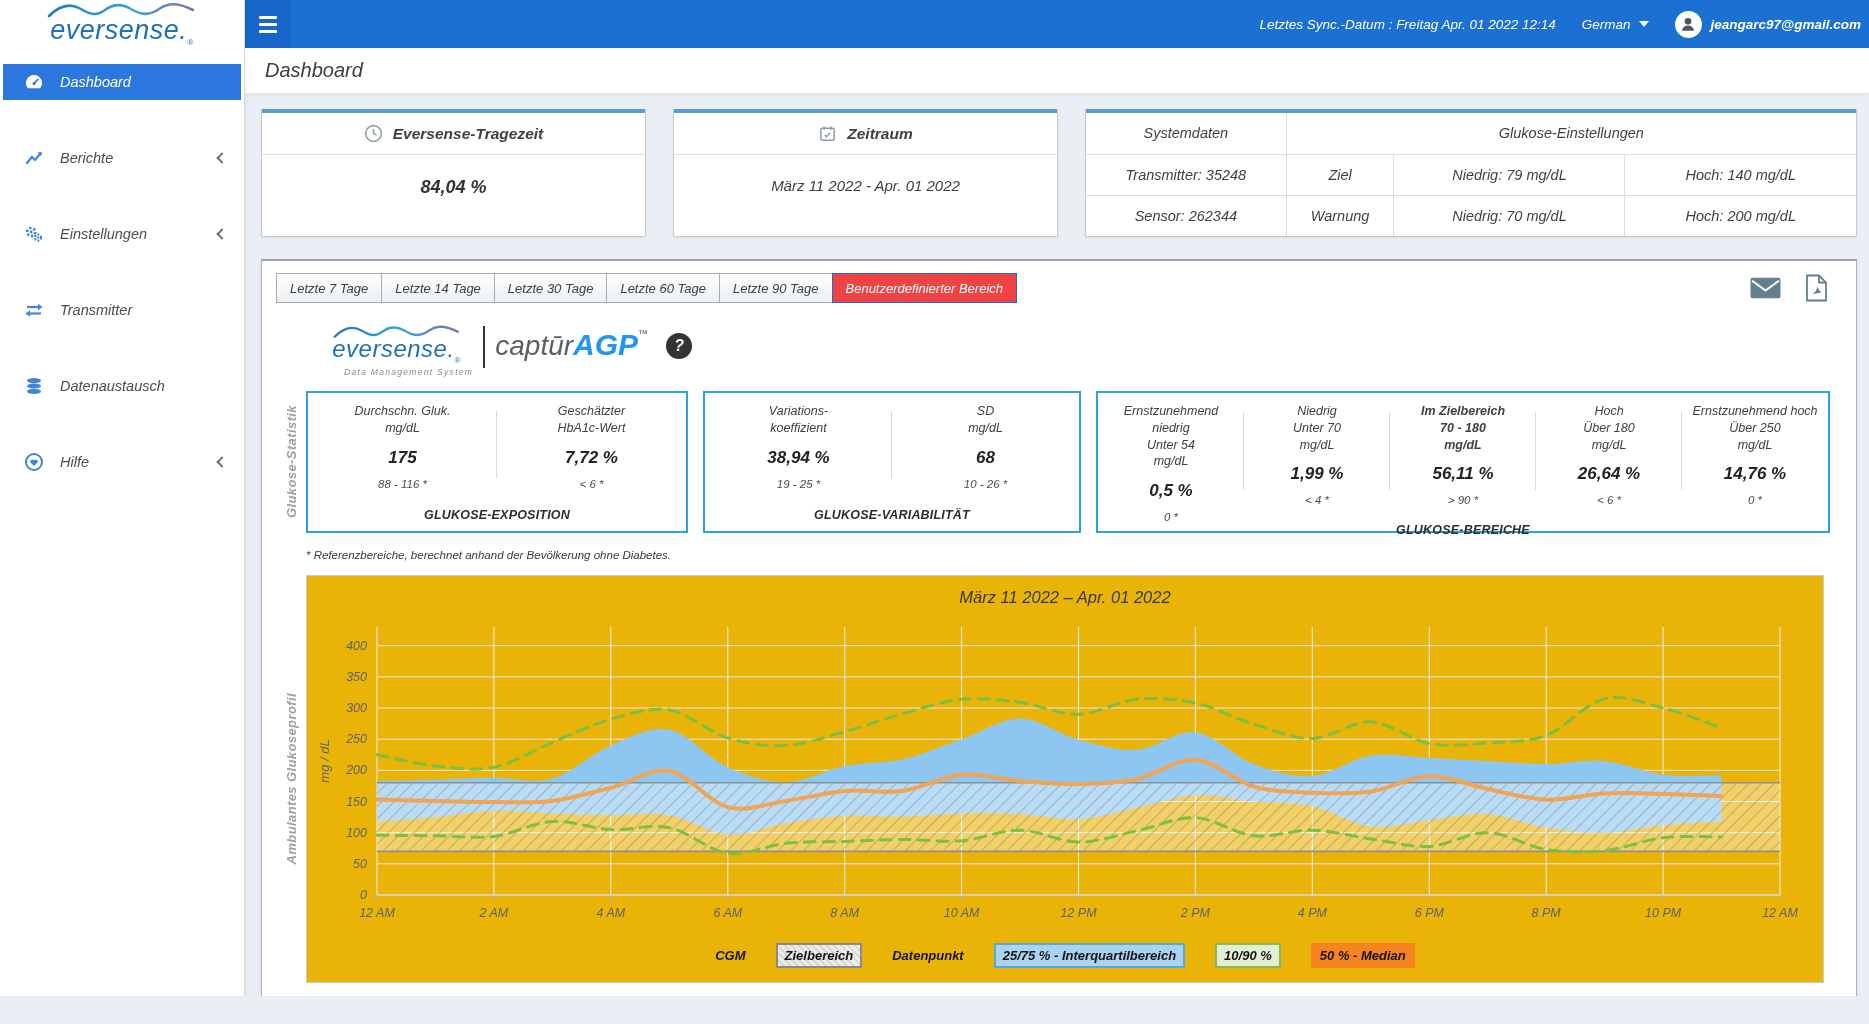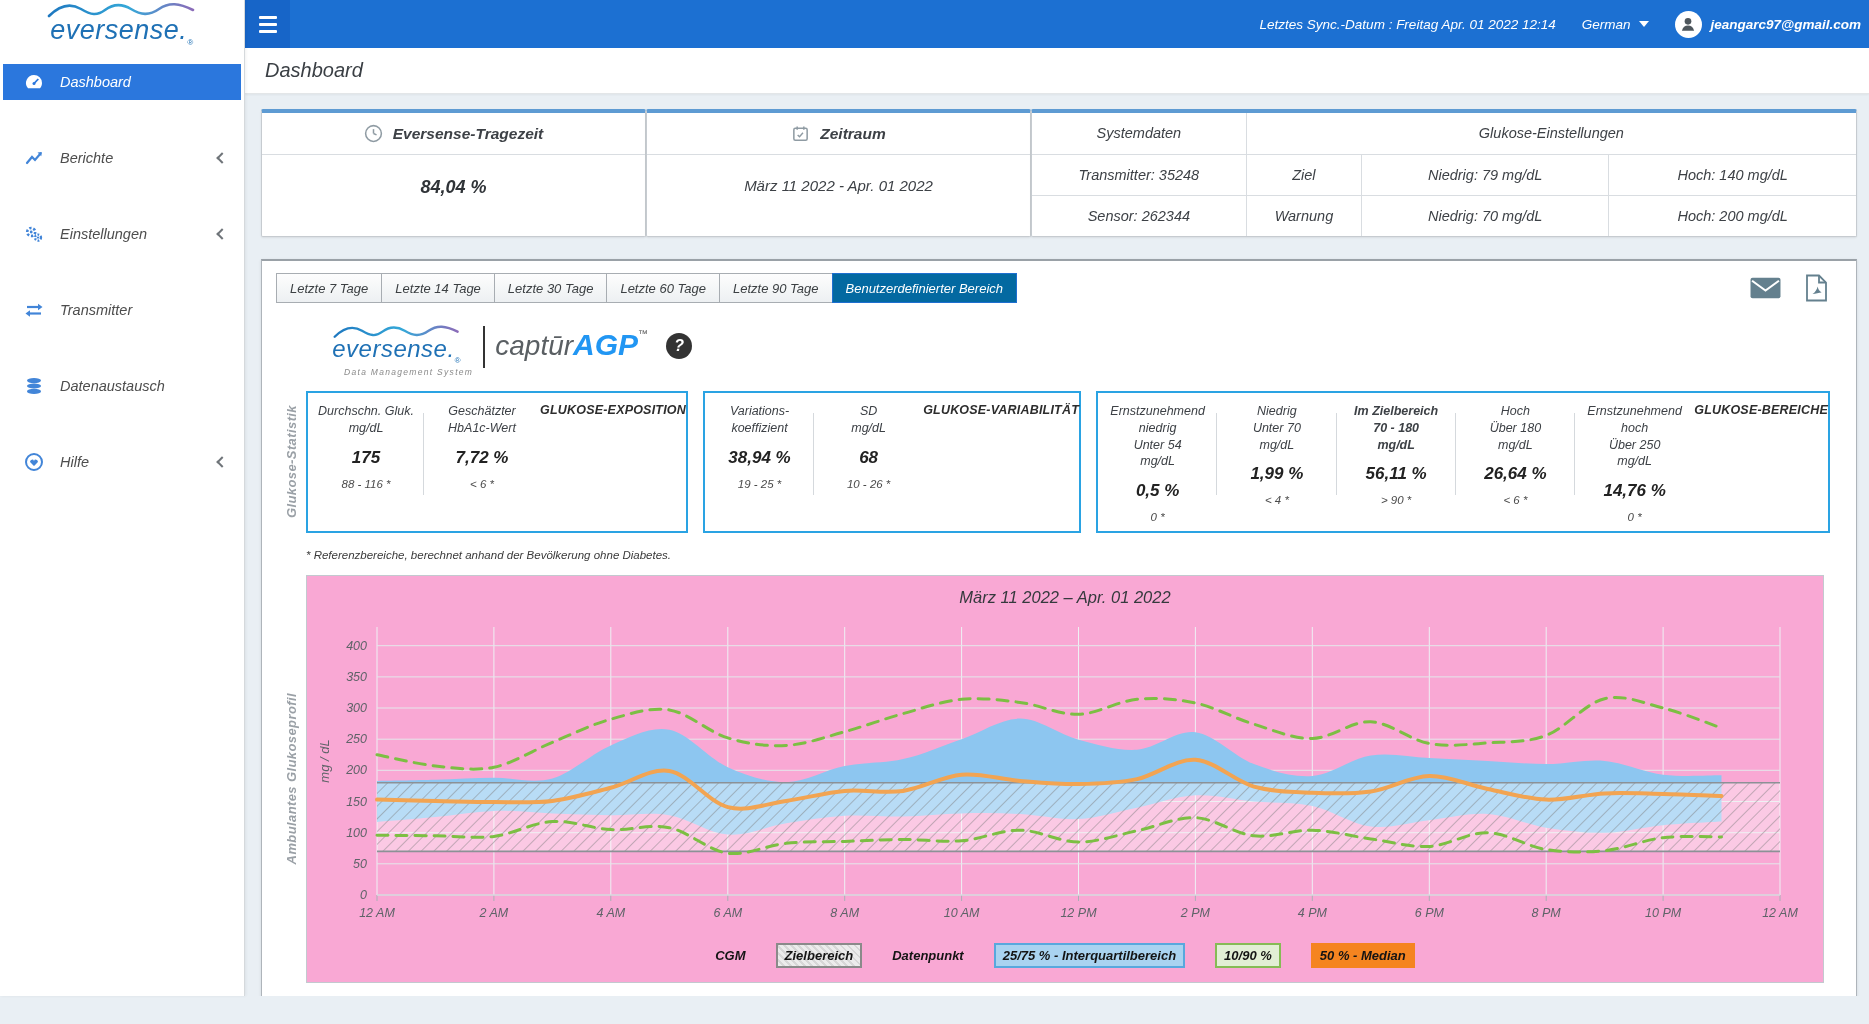--- a/index.html
+++ b/index.html
@@ -35,21 +35,21 @@
   .account { display:flex; align-items:center; gap:9px; cursor:pointer; }
   .avatar { width:27px; height:27px; border-radius:50%; background:#fff; display:flex; align-items:center; justify-content:center; }
   .email { font-size:13.5px; font-weight:700; }
 
   .page-header { background:#fff; height:46px; display:flex; align-items:center; padding-left:20px; border-bottom:1px solid #e3e6e8; box-shadow:0 1px 2px rgba(0,0,0,.05); }
   .page-title { font-size:20px; font-weight:500; color:#3a3f44; }
 
   .content { flex:1; padding:15px 12px 0 16px; overflow:hidden; }
 
   
-  .cards-row { display:flex; }
+  .cards-row { display:flex; gap:27px; }
   .card { background:#fff; border:1px solid #c6cbd0; border-top:4px solid #5e9bd3; border-radius:2px; box-shadow:0 1px 2px rgba(0,0,0,.08); height:128px; }
   .card-wear, .card-range { width:385px; flex:0 0 385px; }
   .card-sys { flex:1; }
   .card-head { height:42px; border-bottom:1px solid #d9dde1; display:flex; align-items:center; justify-content:center; gap:10px; }
   .card-head .t { font-size:15.5px; font-weight:700; color:#3d4146; }
   .card-body { display:flex; justify-content:center; padding-top:22px; }
   .big-val { font-size:18px; font-weight:700; color:#2f3337; }
   .range-val { font-size:15px; color:#3d4146; }
 
   table.sys { width:100%; height:100%; border-collapse:collapse; font-size:14.5px; color:#3d4146; }
@@ -59,54 +59,54 @@
   table.sys th:last-child, table.sys td:last-child { border-right:none; }
   table.sys tr:last-child td { border-bottom:none; }
   table.sys .c1 { width:26%; } table.sys .c2 { width:14%; } table.sys .c3 { width:30%; } table.sys .c4 { width:30%; }
 
   
   .panel { background:#fff; border:1px solid #aeb4ba; border-top:2px solid #9aa1a7; margin-top:22px; padding:12px 14px 20px 14px; box-shadow:0 1px 3px rgba(0,0,0,.1); }
   .tabs-row { display:flex; align-items:center; }
   .tabs { display:flex; }
   .tab { height:30px; padding:0 13px; font-size:13px; color:#3c4043; background:linear-gradient(#fdfdfd,#edf0f2); border:1px solid #a8adb2; margin-left:-1px; display:flex; align-items:center; cursor:pointer; }
   .tab:first-child { margin-left:0; }
-  .tab.active { background:#0369a1; border-color:#1e6fd0; color:#fff; font-weight:500; }
+  .tab.active { background:#ef4444; border-color:#1e6fd0; color:#fff; font-weight:500; }
   .export-icons { margin-left:auto; display:flex; align-items:center; gap:24px; padding-right:14px; }
   .export-icons .eic { cursor:pointer; }
 
   .logo-row { display:flex; align-items:center; margin:20px 0 14px 44px; }
   .agp-divider { width:2px; height:42px; background:#333; margin:0 10px 6px 10px; }
   .captur { font-size:28px; color:#5a5f63; font-weight:400; }
   .agp { font-size:30px; color:#2196f3; font-weight:700; }
   .tm { font-size:10px; color:#555; vertical-align:top; }
   .help-circle { width:26px; height:26px; border-radius:50%; background:#333; color:#fff; font-size:16px; font-weight:700; display:flex; align-items:center; justify-content:center; margin:0 0 8px 18px; cursor:pointer; }
   .dms { font-size:8.5px; letter-spacing:1.3px; color:#8a8a8a; margin-top:2px; text-align:left; padding-left:24px; }
 
   .section-row { display:flex; }
   .vlabel { width:30px; display:flex; align-items:center; justify-content:center; }
   .vlabel span { writing-mode:vertical-rl; transform:rotate(180deg); font-size:13px; font-weight:700; color:#9aa0a6; letter-spacing:.4px; white-space:nowrap; }
 
   .stats-wrap { display:flex; gap:15px; flex:1; padding-right:12px; }
-  .stat-box { border:2px solid #2aa3e3; background:#fff; height:142px; display:flex; padding-top:10px; }
+  .stat-box { border:2px solid #2aa3e3; background:#fff; height:142px; display:flex; flex-direction:column; padding-top:10px; }
   .box-expo { width:382px; flex:0 0 382px; }
   .box-var { width:378px; flex:0 0 378px; }
   .box-ranges { flex:1; }
   .stat-cols { display:flex; flex:1; }
   .stat-col { flex:1; text-align:center; position:relative; padding:0 6px; }
   .stat-col:not(:last-child)::after { content:""; position:absolute; right:0; top:8%; height:64%; border-right:1px solid #d5d9dd; }
   .stat-title { font-size:12.5px; color:#3d4146; line-height:1.35; white-space:pre-line; }
   .stat-title.bold { font-weight:700; }
   .stat-value { font-size:17px; font-weight:700; color:#222; margin-top:11px; }
   .stat-ref { font-size:11.5px; color:#4a4a4a; margin-top:10px; }
   .stat-footer { text-align:center; font-size:12.5px; font-weight:700; color:#2d2d2d; padding:0 0 9px 0; letter-spacing:.2px; }
 
   .footnote { margin:14px 0 4px 30px; font-size:11.5px; color:#3a3a3a; line-height:1.55; }
 
   .chart-section { margin-top:10px; }
-  .chart-card { border:1px solid #c3c9cf; background:#f9a8d4; flex:1; margin-right:18px; padding:12px 8px 4px 8px; }
+  .chart-card { border:1px solid #c3c9cf; background:#eab308; flex:1; margin-right:18px; padding:12px 8px 4px 8px; }
   .chart-title { text-align:center; font-size:16.5px; color:#35393d; margin-bottom:6px; }
   .legend-row { display:flex; justify-content:center; align-items:center; gap:30px; margin:8px 0 10px 0; }
   .lg-box { font-size:13px; font-weight:700; color:#141414; padding:3px 7px; }
   .sw-none { padding:3px 0; }
   .sw-target { background:repeating-linear-gradient(45deg,#ececec 0 3px,#d7d7d7 3px 5px); border:2px solid #8a8a8a; }
   .sw-iqr { background:#a9d3f0; border:2px solid #58a8dd; }
   .sw-decile { background:#e2efd5; border:2px solid #86bb55; }
   .sw-median { background:#f58420; border:2px solid #f58420; }
 </style>
 </head>

